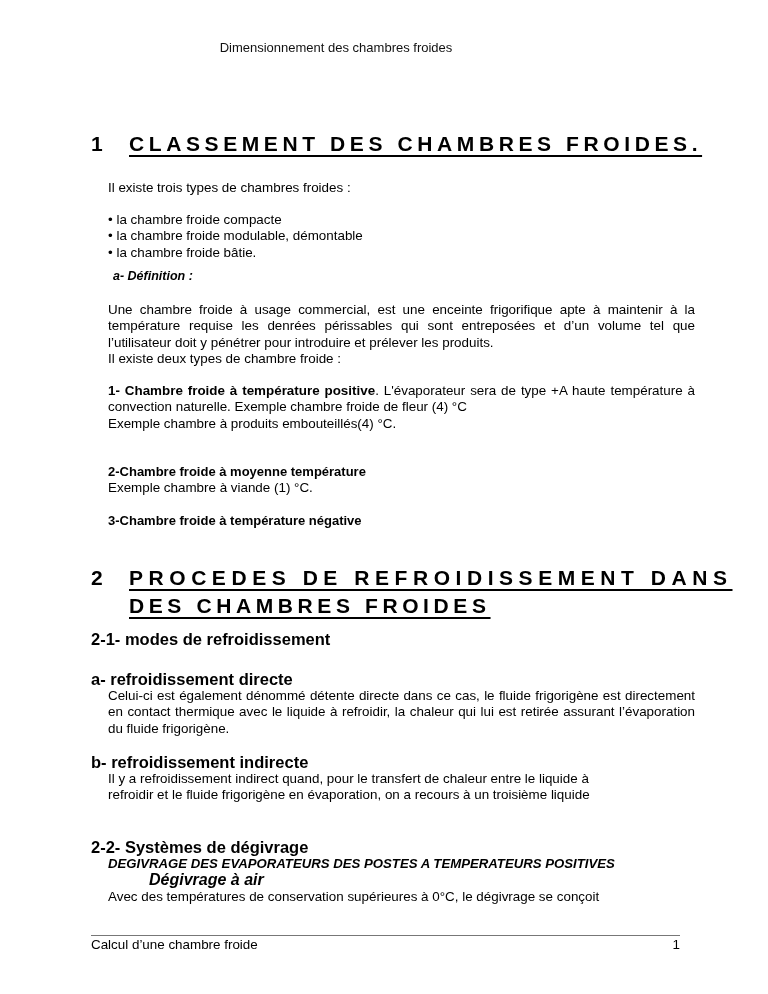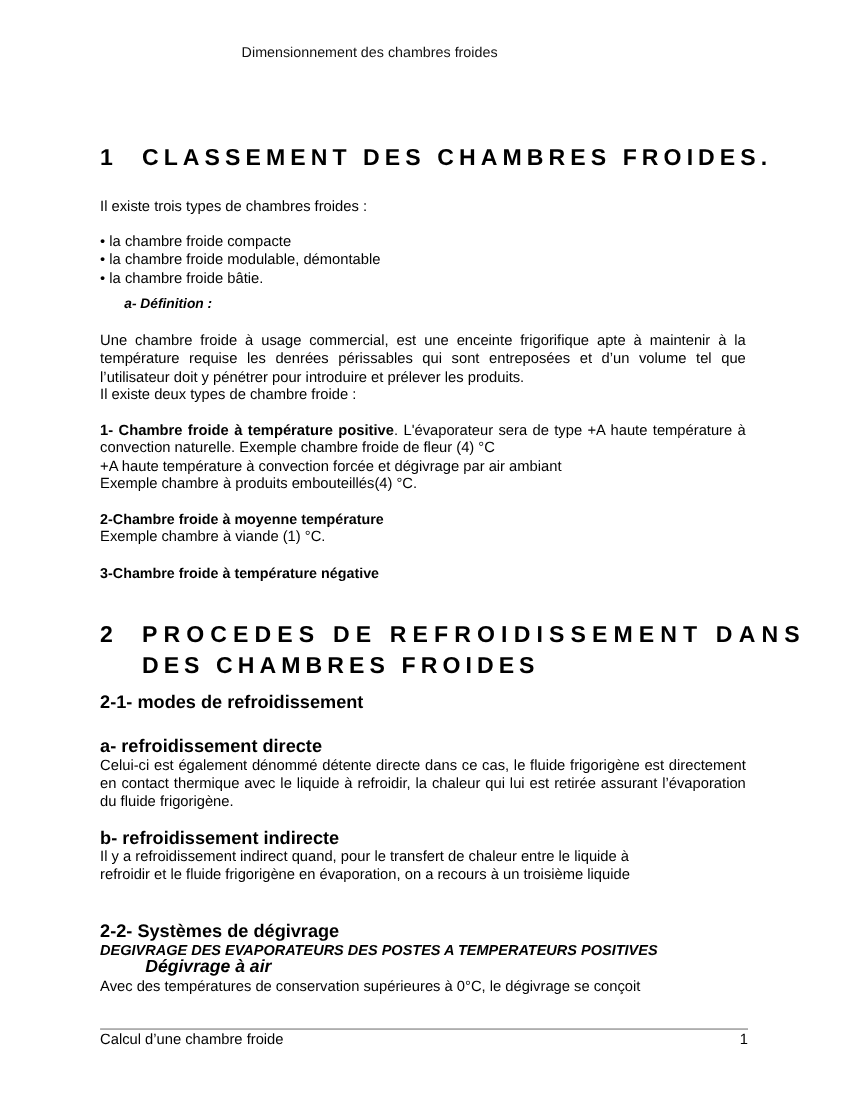--- a/index.html
+++ b/index.html
@@ -2,22 +2,22 @@
 <html><head>
 <meta charset="utf-8">
 <style>
   html, body { margin:0; padding:0; background:#ffffff; }
   body { width:768px; height:994px; position:relative; overflow:hidden;
          font-family:"Liberation Sans", sans-serif; color:#000; }
   .abs { position:absolute; }
   .header { left:0; width:672px; top:40px; text-align:center; font-size:13px; color:#111; }
   .h1 { left:91px; font-family:"Liberation Sans", sans-serif; font-weight:bold; font-size:21px; letter-spacing:4.6px; white-space:nowrap; }
   .h1 .num { display:inline-block; width:38px; letter-spacing:0; }
-  .h1 .title { text-decoration-thickness:2px; text-underline-offset:4px; }
-  .p { left:91px; width:587px; font-size:13.4px; line-height:16.3px; }
+  .h1 .title { text-decoration:underline; text-decoration-thickness:2px; text-underline-offset:4px; }
+  .p { left:108px; width:587px; font-size:13.4px; line-height:16.3px; }
   .justify { text-align:justify; text-align-last:left; }
   .b { font-weight:bold; }
   .bi { font-weight:bold; font-style:italic; }
   .h3 { left:91px; font-weight:bold; font-size:16.5px; }
   .footer-line { left:91px; width:589px; top:935px; height:0; border-top:1px solid #777; }
   .footer-left { left:91px; top:937px; font-size:13.4px; }
   .footer-right { left:660px; width:20px; top:937px; font-size:13.4px; text-align:right; }
 </style>
 </head>
 <body>
@@ -38,21 +38,20 @@
 
 <div class="abs p bi" style="top:268px; left:113px; font-size:12.5px;">a-  Définition :</div>
 
 <div class="abs p" style="top:302px;">
   <div class="justify">Une chambre froide à usage commercial, est une enceinte frigorifique apte à maintenir à la température requise les denrées périssables qui sont entreposées et d’un volume tel que l’utilisateur doit y pénétrer pour introduire et prélever les produits.</div>
   <div>Il existe deux types de chambre froide :</div>
 </div>
 
 <div class="abs p" style="top:383px;">
   <div class="justify"><span class="b">1- Chambre froide à température positive</span><span>.</span><span> L'évaporateur sera de type +A haute température à convection naturelle. Exemple chambre froide de fleur (4) °C</span></div>
-  <div>+A haute température à convection forcée et dégivrage par air ambiant</div>
   <div>Exemple chambre à produits embouteillés(4) °C.</div>
 </div>
 
 <div class="abs p" style="top:464px;">
   <div class="b" style="font-size:13px;">2-Chambre froide à moyenne température</div>
   <div>Exemple chambre à viande (1) °C.</div>
 </div>
 
 <div class="abs p" style="top:513px;">
   <div class="b" style="font-size:13px;">3-Chambre froide à température négative</div>

